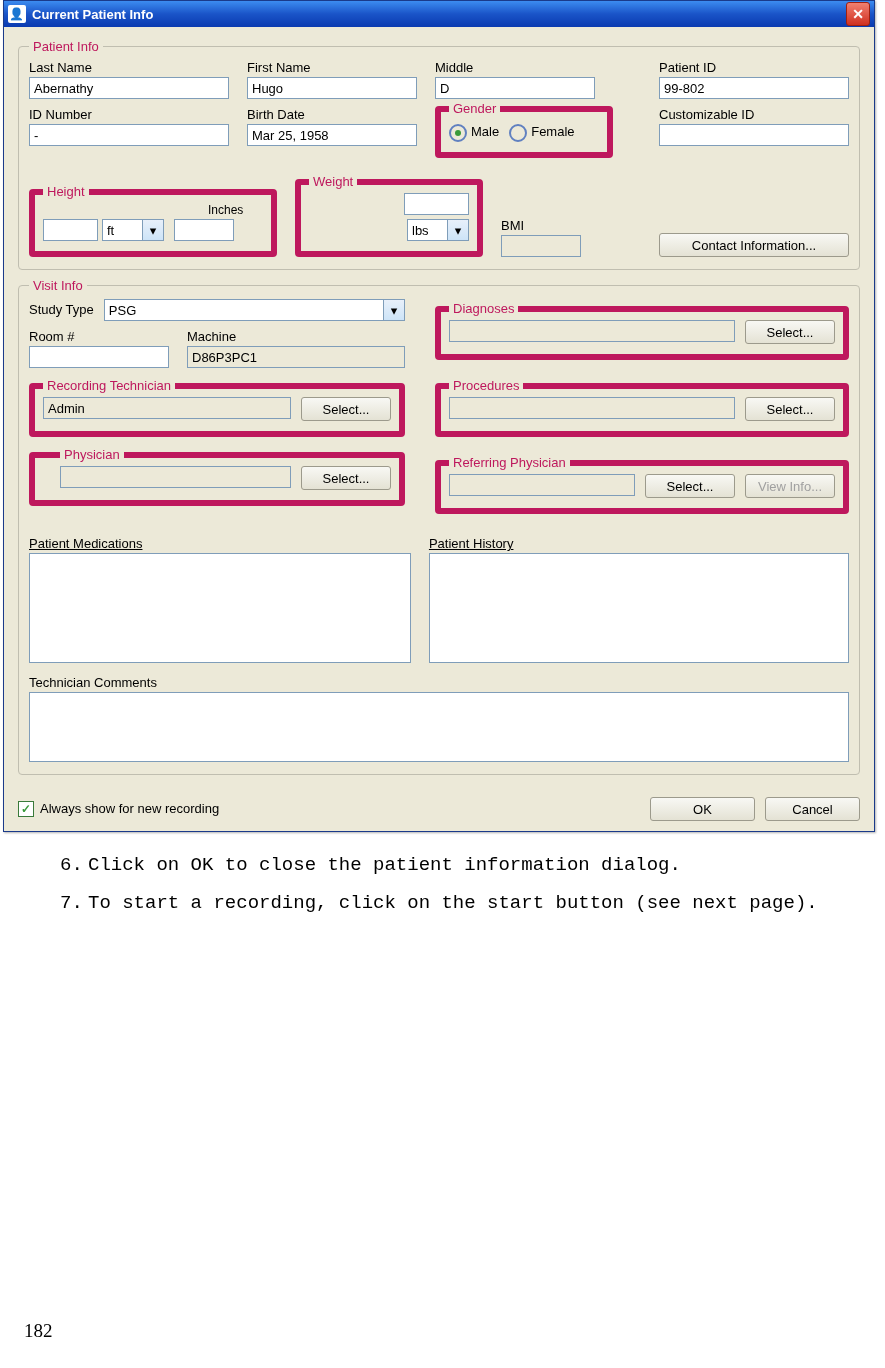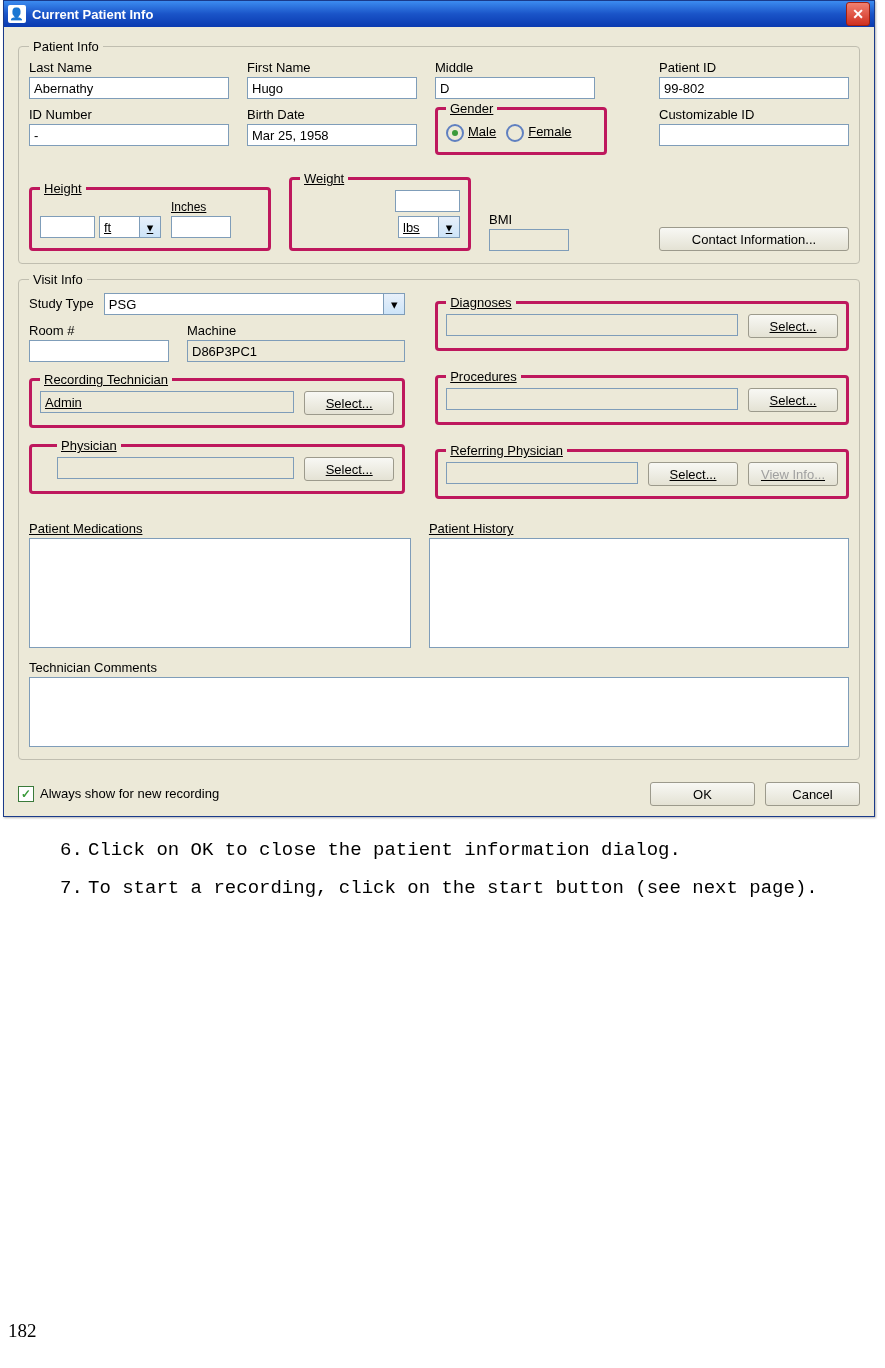--- a/index.html
+++ b/index.html
@@ -49,21 +49,21 @@
   .content{
     padding:8px 14px 8px 14px;
   }
   fieldset{
     border:1px solid #c0beb0;
     border-radius:4px;
     padding:6px 10px 12px 10px;
     margin:4px 0 8px 0;
   }
   legend{
-    color:#000000;
+    color:#be185d;
     padding:0 4px;
     font-size:13px;
   }
   .row{display:flex; gap:18px;}
   .col{display:flex;flex-direction:column;}
   label.black{color:#000;font-size:13px;margin-bottom:2px;}
   input[type=text]{
     height:22px;
     border:1px solid #7f9db9;
     background:#fff;
@@ -104,33 +104,33 @@
     box-sizing:border-box;
     cursor:pointer;
   }
   .dd-row{display:flex;}
   .dd-row input{border-right:none;}
   .footer-row{
     display:flex;align-items:center;
     padding:6px 14px 10px 14px;
   }
   .footer-row .spacer{flex:1;}
-  .inner-fieldset{border:3px solid #be185d;border-radius:4px;padding:4px 8px 10px 8px;margin-top:2px;text-decoration:underline;}
+  .inner-fieldset{border:6px solid #be185d;border-radius:4px;padding:4px 8px 10px 8px;margin-top:2px;}
   .inner-fieldset legend{font-size:13px;}
   .ta-wrap{display:flex;flex-direction:column;}
   .instructions{
     font-family: Liberation Mono, monospace;
     font-size:19px;
     padding:18px 40px 0 60px;
     line-height:1.6;
   }
   .instructions .num{display:inline-block;width:28px;}
   .page-num{
     position:absolute;
-    left:8px;
+    left:24px;
     font-family: "Palatino Linotype", Georgia, serif;
     font-size:19px;
   }
   .page-wrap{position:relative;height:1368px;}
 </style>
 </head>
 <body>
 <div class="page-wrap">
 
 <div class="window">
@@ -190,21 +190,21 @@
       <div class="row" style="margin-top:8px;align-items:flex-end;">
         <fieldset class="inner-fieldset" style="width:220px;margin:0;">
           <legend>Height</legend>
           <div style="display:flex;align-items:flex-end;gap:4px;">
             <input type="text" style="width: 55px;">
             <div class="dd-row">
               <input type="text" style="width: 40px;" value="ft">
               <div class="dropdown-arrow">▾</div>
             </div>
             <div class="col" style="margin-left:6px;">
-              <label class="black" style="font-size:12px;">Inches</label>
+              <label class="black" style="font-size:12px;margin-left:34px;">Inches</label>
               <input type="text" style="width: 60px;">
             </div>
           </div>
         </fieldset>
 
         <fieldset class="inner-fieldset" style="width:160px;margin:0;">
           <legend>Weight</legend>
           <div style="display:flex;align-items:flex-end;gap:4px;flex-direction:column;">
             <input type="text" style="width: 65px;">
             <div class="dd-row">

